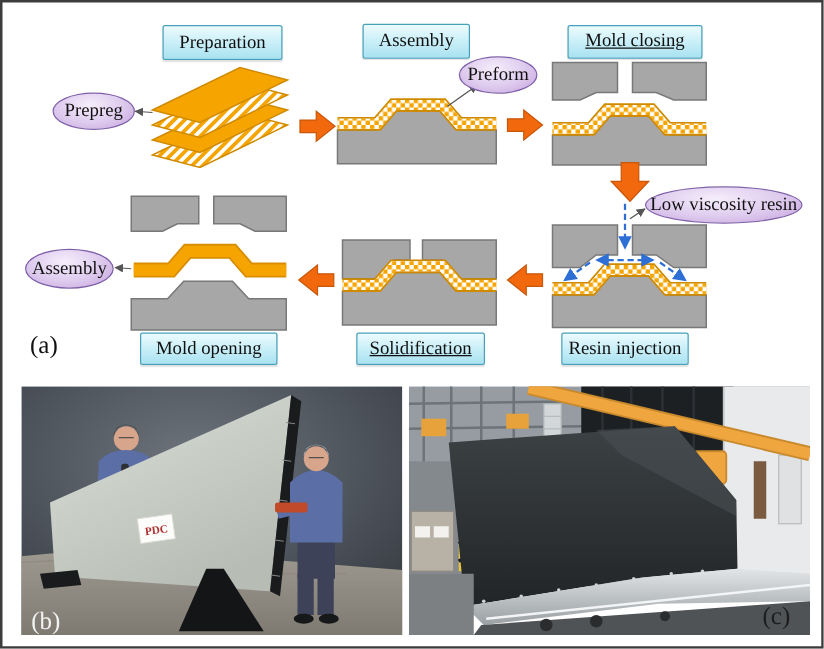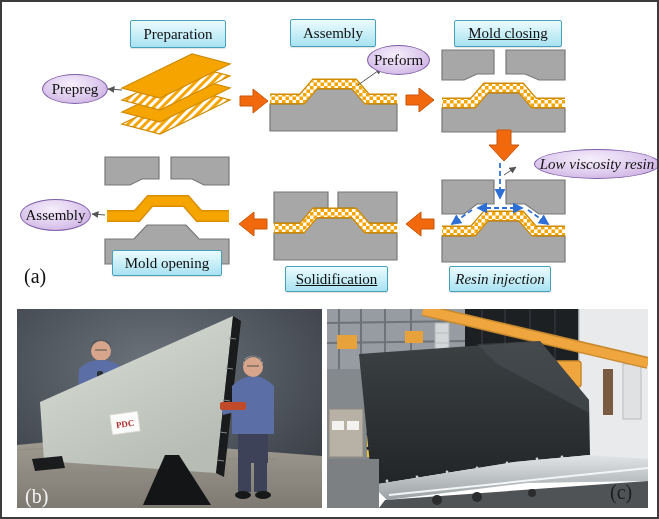--- a/index.html
+++ b/index.html
@@ -134,27 +134,27 @@
       <path d="M105,214 H135 L148,199 H184 L197,214 H227" fill="none" stroke="#d98e00" stroke-width="12"></path>
       <path d="M105,214 H135 L148,199 H184 L197,214 H227" fill="none" stroke="#f6a500" stroke-width="9"></path>
       <path d="M103,237 H132 L145,223 H184 L197,237 H227 V262 H103 Z" fill="#a7a7a7" stroke="#787878" stroke-width="1.2"></path>
     </g>
     <line x1="103" y1="213" x2="90" y2="212" stroke="#555" stroke-width="1" marker-end="url(#mGrey)"></line>
   </svg>
 
   <div class="step-box" style="left:128px;top:18px;width:94px;height:26px;">Preparation</div>
   <div class="step-box" style="left:288px;top:17px;width:84px;height:26px;">Assembly</div>
   <div class="step-box" style="left:452px;top:18px;width:106px;height:25px;text-decoration:underline;">Mold closing</div>
-  <div class="step-box" style="left:447px;top:264px;width:100px;height:24px;font-style:italic;">Resin injection</div>
+  <div class="step-box" style="left:447px;top:264px;width:100px;height:24px;">Resin injection</div>
   <div class="step-box" style="left:283px;top:264px;width:101px;height:24px;text-decoration:underline;">Solidification</div>
-  <div class="step-box" style="left:110px;top:248px;width:108px;height:24px;">Mold opening</div>
+  <div class="step-box" style="left:110px;top:264px;width:108px;height:24px;">Mold opening</div>
 
   <div class="callout" style="left:40px;top:72px;width:64px;height:28px;">Prepreg</div>
   <div class="callout" style="left:365px;top:43px;width:61px;height:28px;">Preform</div>
-  <div class="callout" style="left:532px;top:147px;width:124px;height:28px;font-style:italic;">Low viscosity resin</div>
+  <div class="callout" style="left:514px;top:147px;width:124px;height:28px;">Low viscosity resin</div>
   <div class="callout" style="left:18px;top:197px;width:69px;height:30px;">Assembly</div>
 
   <div class="panel-letter" style="left:22px;top:263px;">(a)</div>
 
   <div class="photo" style="left:15px;top:307px;width:305px;height:199px;">
     <svg width="305" height="199" viewBox="0 0 305 199">
       <defs>
         <radialGradient id="bgB" cx="45%" cy="30%" r="85%">
           <stop offset="0" stop-color="#6d747c"></stop>
           <stop offset="0.55" stop-color="#4c525a"></stop>

